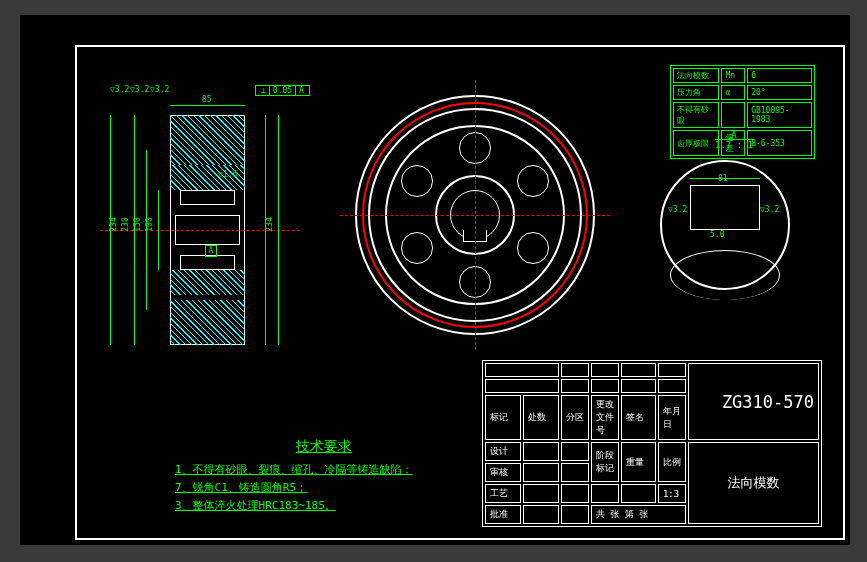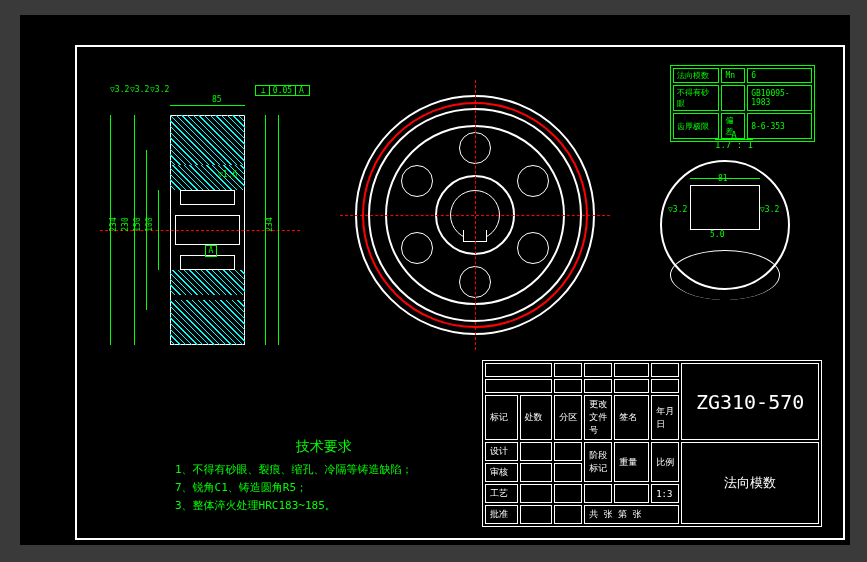--- a/index.html
+++ b/index.html
@@ -196,20 +196,21 @@
       height: 13px;
     }
     
     .tech-req {
       position: absolute;
       left: 155px;
       top: 420px;
       color: #00ff00;
       font-size: 11px;
       line-height: 1.6;
+      text-decoration: underline;
     }
     .tech-title {
       font-size: 14px;
       text-align: center;
       margin-bottom: 4px;
       margin-left: 60px;
     }
     
     .title-block {
       position: absolute;
@@ -219,22 +220,22 @@
       border: 1px solid #ffffff;
       color: #ffffff;
       font-size: 9px;
     }
     .title-block td {
       border: 1px solid #ffffff;
       padding: 2px 4px;
       height: 14px;
     }
     .tb-main {
-      font-size: 20px;
-      text-align: center;
+      font-size: 17px;
+      text-align: right;
       margin-top: 12px;
     }
     .tb-partname {
       font-size: 13px;
       text-align: center;
     }
     .gdtol {
       position: absolute;
       border: 1px solid #00ff00;
       color: #00ff00;
@@ -283,21 +284,21 @@
     <div class="dim-line-v" style="left:155px;top:25px;height:230px"></div>
     <div class="dim-line-v" style="left:168px;top:25px;height:230px"></div>
 
     <div class="dim-text" style="left:-4px;top:130px;transform:rotate(-90deg)">234</div>
     <div class="dim-text" style="left:8px;top:130px;transform:rotate(-90deg)">230</div>
     <div class="dim-text" style="left:20px;top:130px;transform:rotate(-90deg)">150</div>
     <div class="dim-text" style="left:32px;top:130px;transform:rotate(-90deg)">100</div>
     <div class="dim-text" style="left:152px;top:130px;transform:rotate(-90deg)">234</div>
 
     <div class="dim-line-h" style="left:60px;top:15px;width:75px"></div>
-    <div class="dim-text" style="left:102px;top:5px">85</div>
+    <div class="dim-text" style="left:92px;top:5px">85</div>
 
     <div class="surf-tri" style="left:0px;top:-5px">▽<span>3.2</span></div>
     <div class="surf-tri" style="left:20px;top:-5px">▽<span>3.2</span></div>
     <div class="surf-tri" style="left:40px;top:-5px">▽<span>3.2</span></div>
     <div class="surf-tri" style="left:108px;top:80px">▽<span>1.6</span></div>
 
     <div class="gdtol" style="left:145px;top:-5px">
       <span>⟂</span>
       <span>0.05</span>
       <span>A</span>
@@ -340,20 +341,25 @@
   </div>
 
   <table class="param-table">
     <tbody>
         <tr>
           <td>法向模数</td>
           <td>Mn</td>
           <td>6</td>
         </tr>
     <tr>
+          <td>压力角</td>
+          <td>α</td>
+          <td>20°</td>
+        </tr>
+    <tr>
           <td>不得有砂眼</td>
           <td></td>
           <td>GB10095-1983</td>
         </tr>
     <tr>
           <td>齿厚极限</td>
           <td>偏差</td>
           <td>8-6-353</td>
         </tr>
   </tbody>

